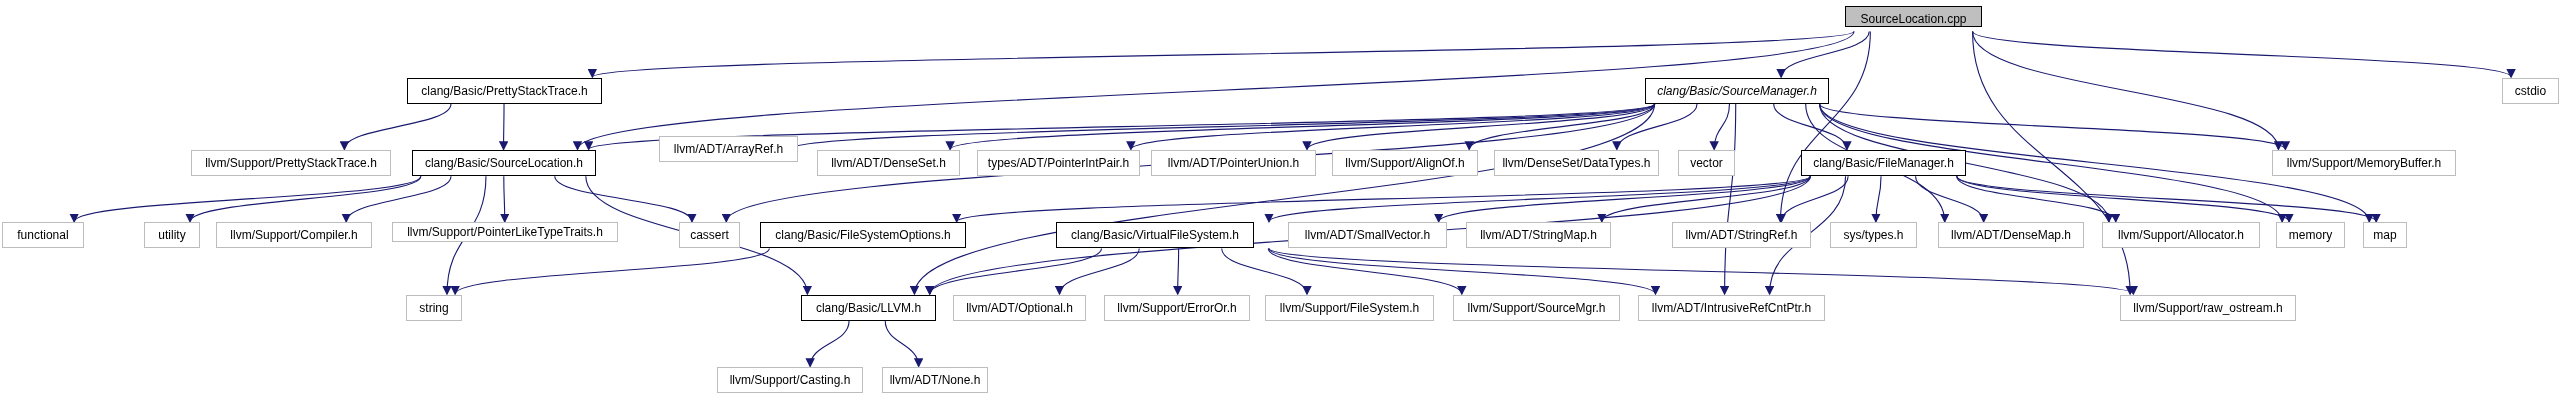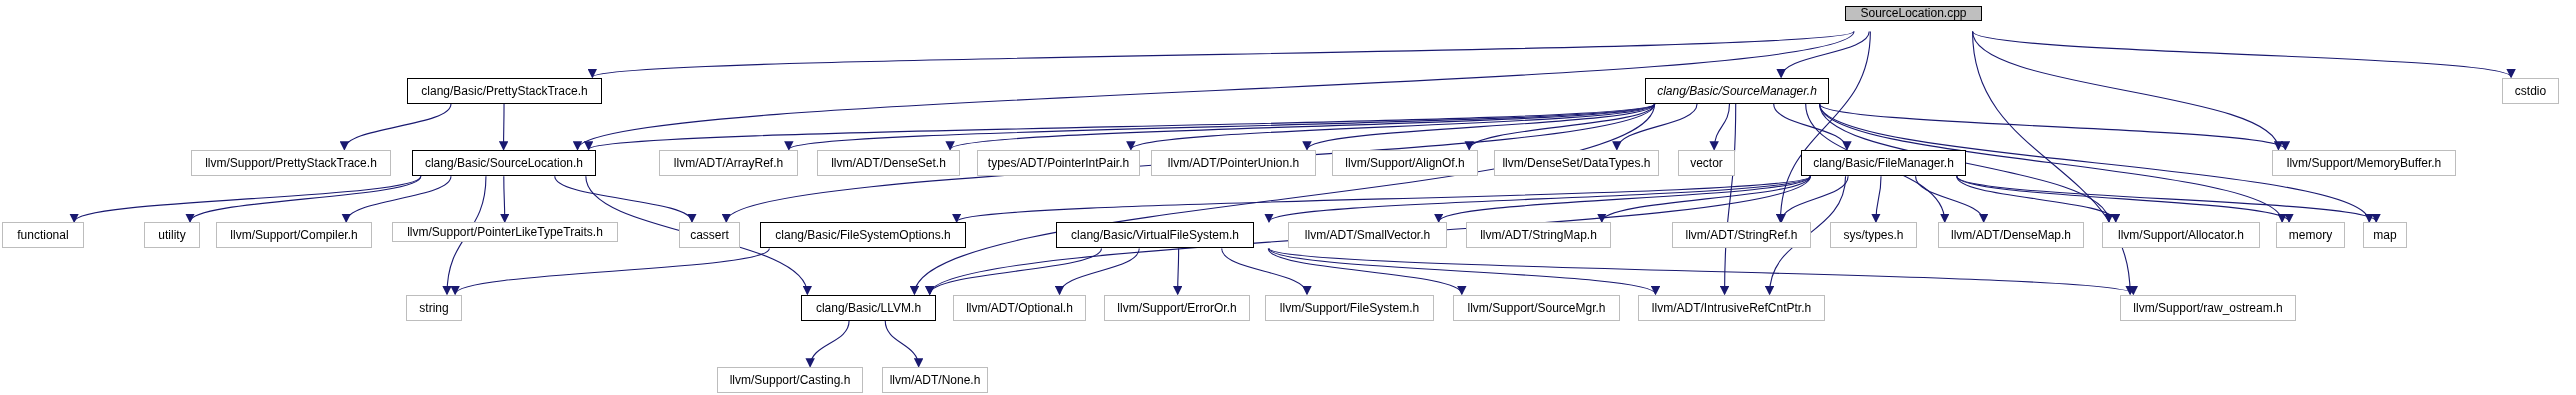--- a/index.html
+++ b/index.html
@@ -75,39 +75,39 @@
         <path d="M1229,268 C1229,292.5 1143,292.5 1143,317" fill="none" stroke="#191970" stroke-width="1.2" marker-end="url(#arrow)"></path>
         <path d="M1271.5,268 C1271.5,292.5 1270.5,292.5 1270.5,317" fill="none" stroke="#191970" stroke-width="1.2" marker-end="url(#arrow)"></path>
         <path d="M1318,268 C1318,292.5 1410,292.5 1410,317" fill="none" stroke="#191970" stroke-width="1.2" marker-end="url(#arrow)"></path>
         <path d="M1368.25,268 C1368.25,292.5 1577,292.5 1577,317" fill="none" stroke="#191970" stroke-width="1.2" marker-end="url(#arrow)"></path>
         <path d="M1369,268 C1369,292.5 2301.5,292.5 2301.5,317" fill="none" stroke="#191970" stroke-width="1.2" marker-end="url(#arrow)"></path>
         <path d="M916,346 C916,370.5 874,370.5 874,395" fill="none" stroke="#191970" stroke-width="1.2" marker-end="url(#arrow)"></path>
         <path d="M955,346 C955,370.5 991,370.5 991,395" fill="none" stroke="#191970" stroke-width="1.2" marker-end="url(#arrow)"></path>
       </g>
   </svg>
   <div id="node-layer">
-      <div class="node root" style="left: 1845px; top: 5.6px; width: 137px; height: 15px; align-items: flex-end;">
+      <div class="node root" style="left: 1845px; top: 5.6px; width: 137px; height: 21px; align-items: flex-end;">
         <span>SourceLocation.cpp</span>
       </div>
       <div class="node clang" style="left: 407px; top: 78px; width: 195px; height: 26px;">
         <span>clang/Basic/PrettyStackTrace.h</span>
       </div>
       <div class="node clang" style="left: 1645px; top: 78px; width: 184px; height: 26px; font-style: italic;">
         <span>clang/Basic/SourceManager.h</span>
       </div>
       <div class="node plain" style="left: 2502px; top: 78px; width: 57px; height: 26px;">
         <span>cstdio</span>
       </div>
       <div class="node plain" style="left: 191px; top: 150px; width: 200px; height: 26px;">
         <span>llvm/Support/PrettyStackTrace.h</span>
       </div>
       <div class="node clang" style="left: 412px; top: 150px; width: 184px; height: 26px;">
         <span>clang/Basic/SourceLocation.h</span>
       </div>
-      <div class="node plain" style="left: 659px; top: 150px; width: 139px; height: 26px; align-items: center;">
+      <div class="node plain" style="left: 659px; top: 136px; width: 139px; height: 26px; align-items: center;">
         <span>llvm/ADT/ArrayRef.h</span>
       </div>
       <div class="node plain" style="left: 817px; top: 150px; width: 143px; height: 26px;">
         <span>llvm/ADT/DenseSet.h</span>
       </div>
       <div class="node plain" style="left: 977px; top: 150px; width: 163px; height: 26px;">
         <span>types/ADT/PointerIntPair.h</span>
       </div>
       <div class="node plain" style="left: 1151px; top: 150px; width: 165px; height: 26px;">
         <span>llvm/ADT/PointerUnion.h</span>

